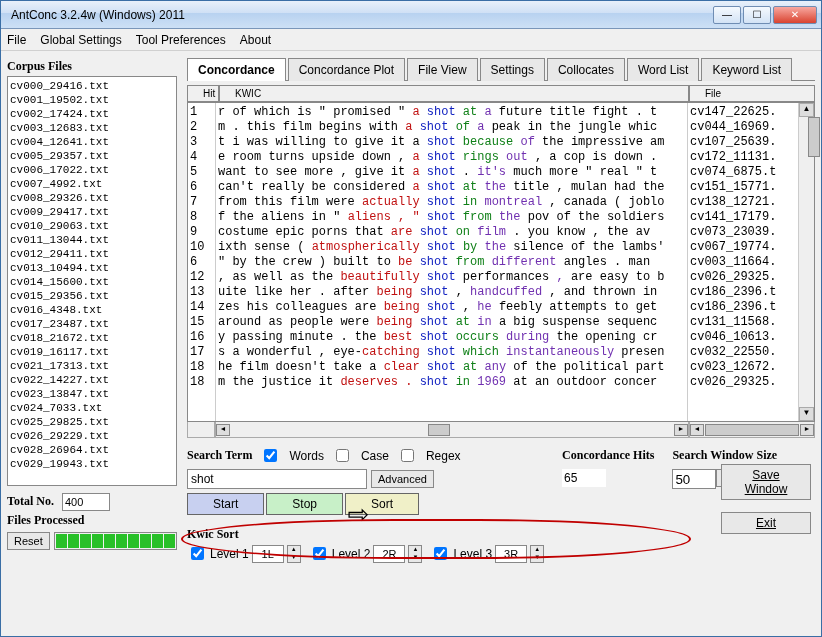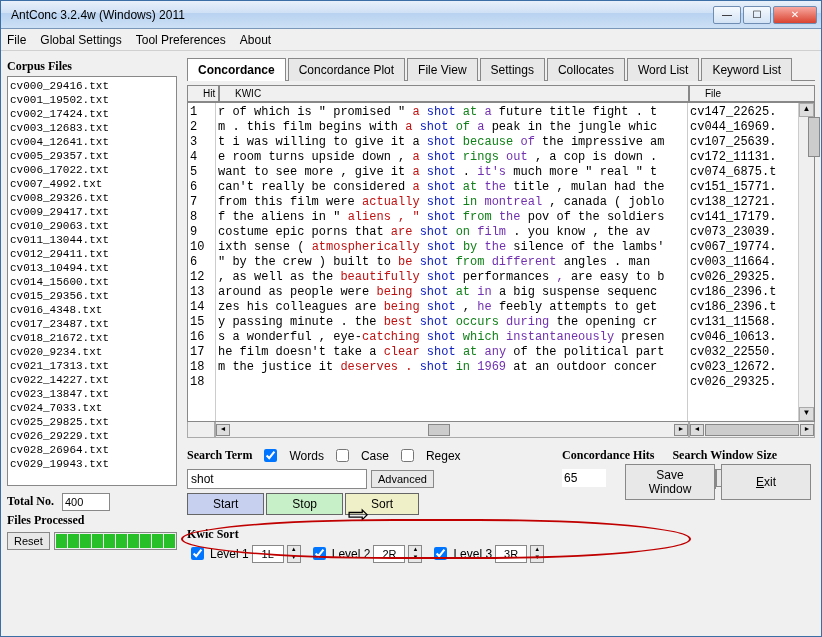--- a/index.html
+++ b/index.html
@@ -159,21 +159,21 @@
   }
   .btn.start { background:#c8d0f0; }
   .btn.stop { background:#c8f0c8; }
   .btn.sort { background:#f0f0c8; }
   .adv-btn { border:1px solid #888; padding:2px 6px; font-size:11px; background:#e8e8e8; }
   .hits-col { display:flex; flex-direction:column; gap:4px; font-size:12px; }
   .hits-val { width:44px; height:18px; border:none; font-family:inherit; font-size:12px; }
   .sws { width:44px; height:20px; border:1px solid #888; }
   .side-btns {
     position:absolute; right:4px; top:18px;
-    display:flex; flex-direction:row; gap:6px;
+    display:flex; flex-direction:column; gap:12px;text-decoration:underline;
   }
   .side-btn {
     border:1px solid #888; background:#e8e8e8; padding:3px 8px; font-size:12px; width:90px; text-align:center;
   }
   .kwic-sort {
     margin-top:6px;
     position:relative;
   }
   .kwic-sort .ring {
     position:absolute;
@@ -243,21 +243,21 @@
           <div>cv009_29417.txt</div>
           <div>cv010_29063.txt</div>
           <div>cv011_13044.txt</div>
           <div>cv012_29411.txt</div>
           <div>cv013_10494.txt</div>
           <div>cv014_15600.txt</div>
           <div>cv015_29356.txt</div>
           <div>cv016_4348.txt</div>
           <div>cv017_23487.txt</div>
           <div>cv018_21672.txt</div>
-          <div>cv020_9234.txt</div>
+          <div>cv019_16117.txt</div>
           <div>cv021_17313.txt</div>
           <div>cv022_14227.txt</div>
           <div>cv023_13847.txt</div>
           <div>cv024_7033.txt</div>
           <div>cv025_29825.txt</div>
           <div>cv026_29229.txt</div>
           <div>cv028_26964.txt</div>
           <div>cv029_19943.txt</div>
         </div>
       <div class="total-row">
@@ -327,22 +327,23 @@
             <div class="row">t i was willing to give it a <span class="blue">shot</span> <span class="green">because</span> <span class="purple">of</span> the impressive am</div>
             <div class="row">e room turns upside down , <span class="red">a</span> <span class="blue">shot</span> <span class="green">rings</span> <span class="purple">out</span> , a cop is down .</div>
             <div class="row">want to see more , give it <span class="red">a</span> <span class="blue">shot</span> . <span class="purple">it's</span> much more " real " t</div>
             <div class="row">can't really be considered <span class="red">a</span> <span class="blue">shot</span> <span class="green">at</span> <span class="purple">the</span> title , mulan had the</div>
             <div class="row">from this film were <span class="red">actually</span> <span class="blue">shot</span> <span class="green">in</span> <span class="purple">montreal</span> , canada ( joblo</div>
             <div class="row">f the aliens in " <span class="red">aliens , "</span> <span class="blue">shot</span> <span class="green">from</span> <span class="purple">the</span> pov of the soldiers</div>
             <div class="row"> costume epic porns that <span class="red">are</span> <span class="blue">shot</span> <span class="green">on</span> <span class="purple">film</span> .  you know , the av</div>
             <div class="row">ixth sense ( <span class="red">atmospherically</span> <span class="blue">shot</span> <span class="green">by</span> <span class="purple">the</span> silence of the lambs'</div>
             <div class="row"> " by the crew ) built to <span class="red">be</span> <span class="blue">shot</span> <span class="green">from</span> <span class="purple">different</span> angles .  man</div>
             <div class="row">, as well as the <span class="red">beautifully</span> <span class="blue">shot</span> performances <span class="purple">,</span> are easy to b</div>
+            <div class="row">uite like her .  after <span class="red">being</span> <span class="blue">shot</span> , <span class="purple">handcuffed</span> , and thrown in</div>
+            <div class="row">zes his colleagues are <span class="red">being</span> <span class="blue">shot</span> , <span class="purple">he</span> feebly attempts to get</div>
             <div class="row"> around as people were <span class="red">being</span> <span class="blue">shot</span> <span class="green">at</span> <span class="purple">in</span> a big suspense sequenc</div>
-            <div class="row">zes his colleagues are <span class="red">being</span> <span class="blue">shot</span> , <span class="purple">he</span> feebly attempts to get</div>
             <div class="row">y passing minute .  the <span class="red">best</span> <span class="blue">shot</span> <span class="green">occurs</span> <span class="purple">during</span> the opening cr</div>
             <div class="row">s a wonderful , eye-<span class="red">catching</span> <span class="blue">shot</span> <span class="green">which</span> <span class="purple">instantaneously</span> presen</div>
             <div class="row">he film doesn't take a <span class="red">clear</span> <span class="blue">shot</span> <span class="green">at</span> <span class="purple">any</span> of the political part</div>
             <div class="row">m the justice it <span class="red">deserves .</span> <span class="blue">shot</span> <span class="green">in</span> <span class="purple">1969</span> at an outdoor concer</div>
           </div>
         <div class="col file" id="col-file">
             <div class="row">cv147_22625.</div>
             <div class="row">cv044_16969.</div>
             <div class="row">cv107_25639.</div>
             <div class="row">cv172_11131.</div>

